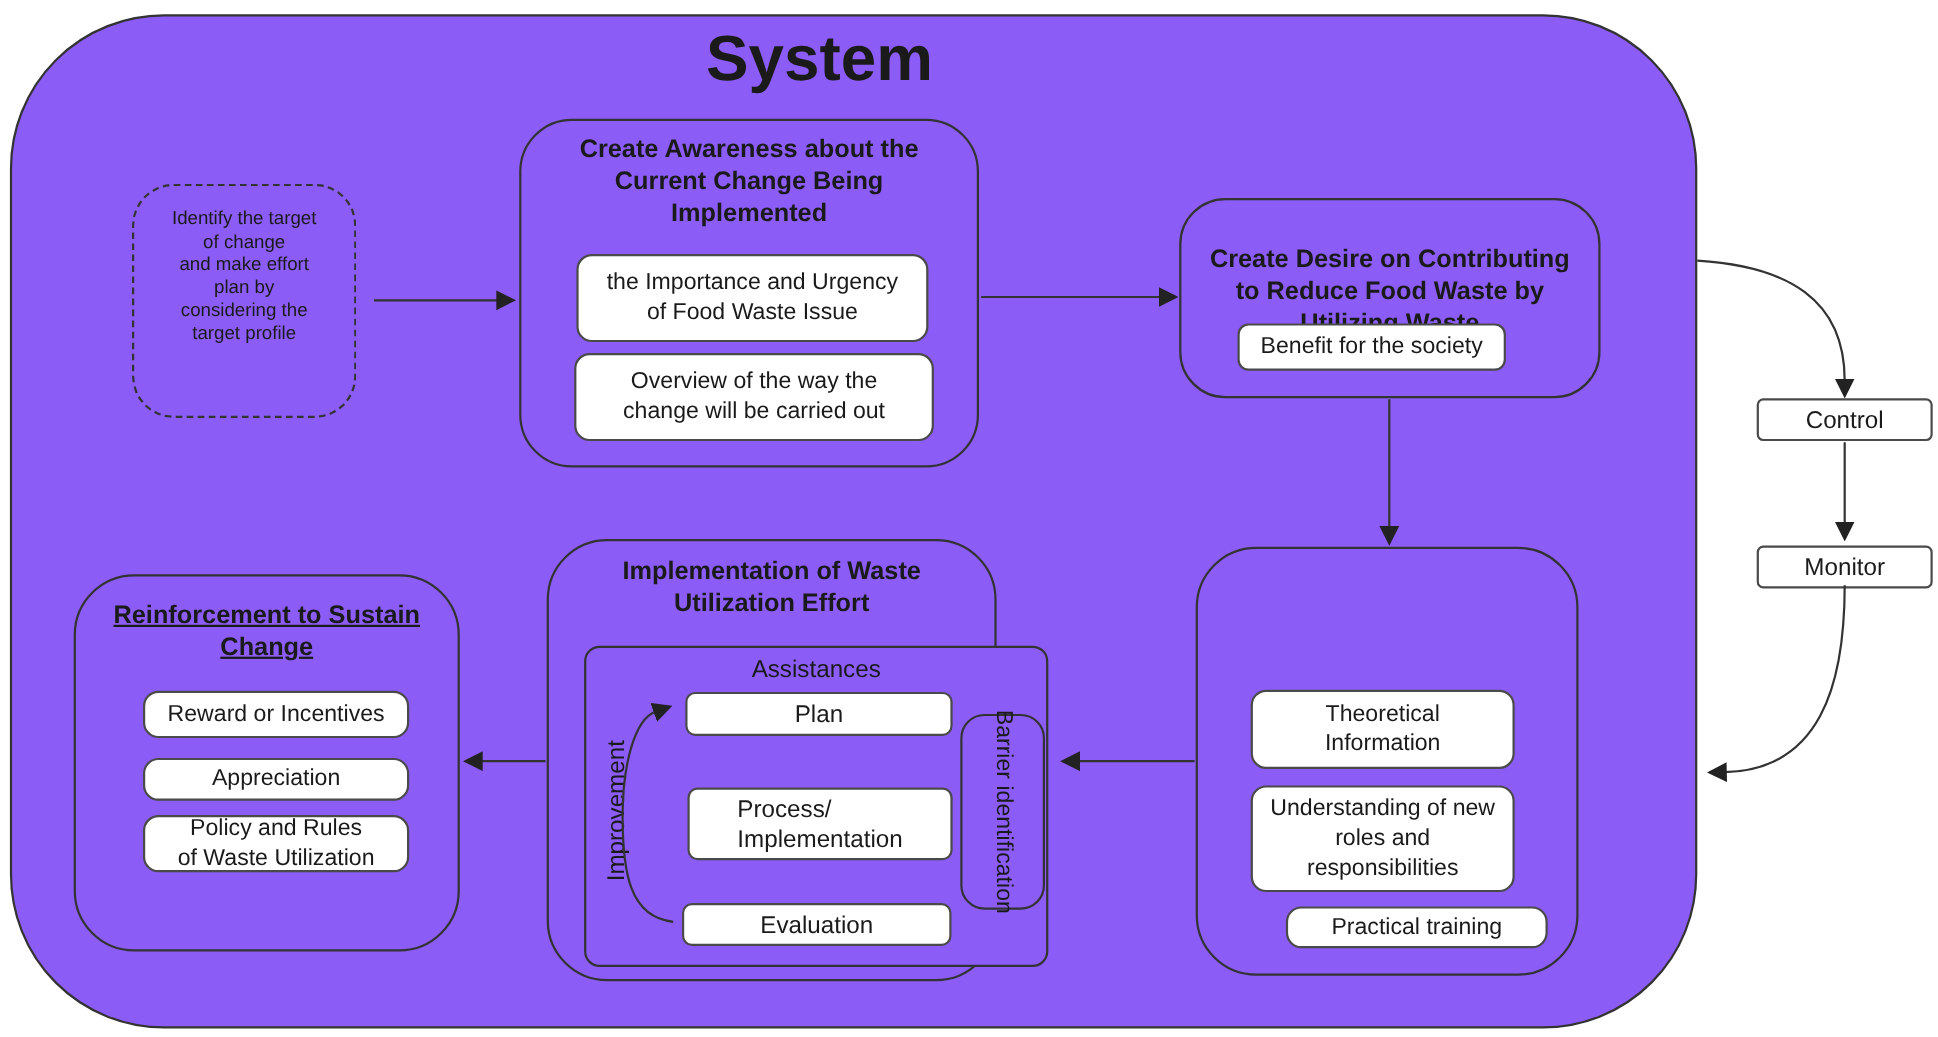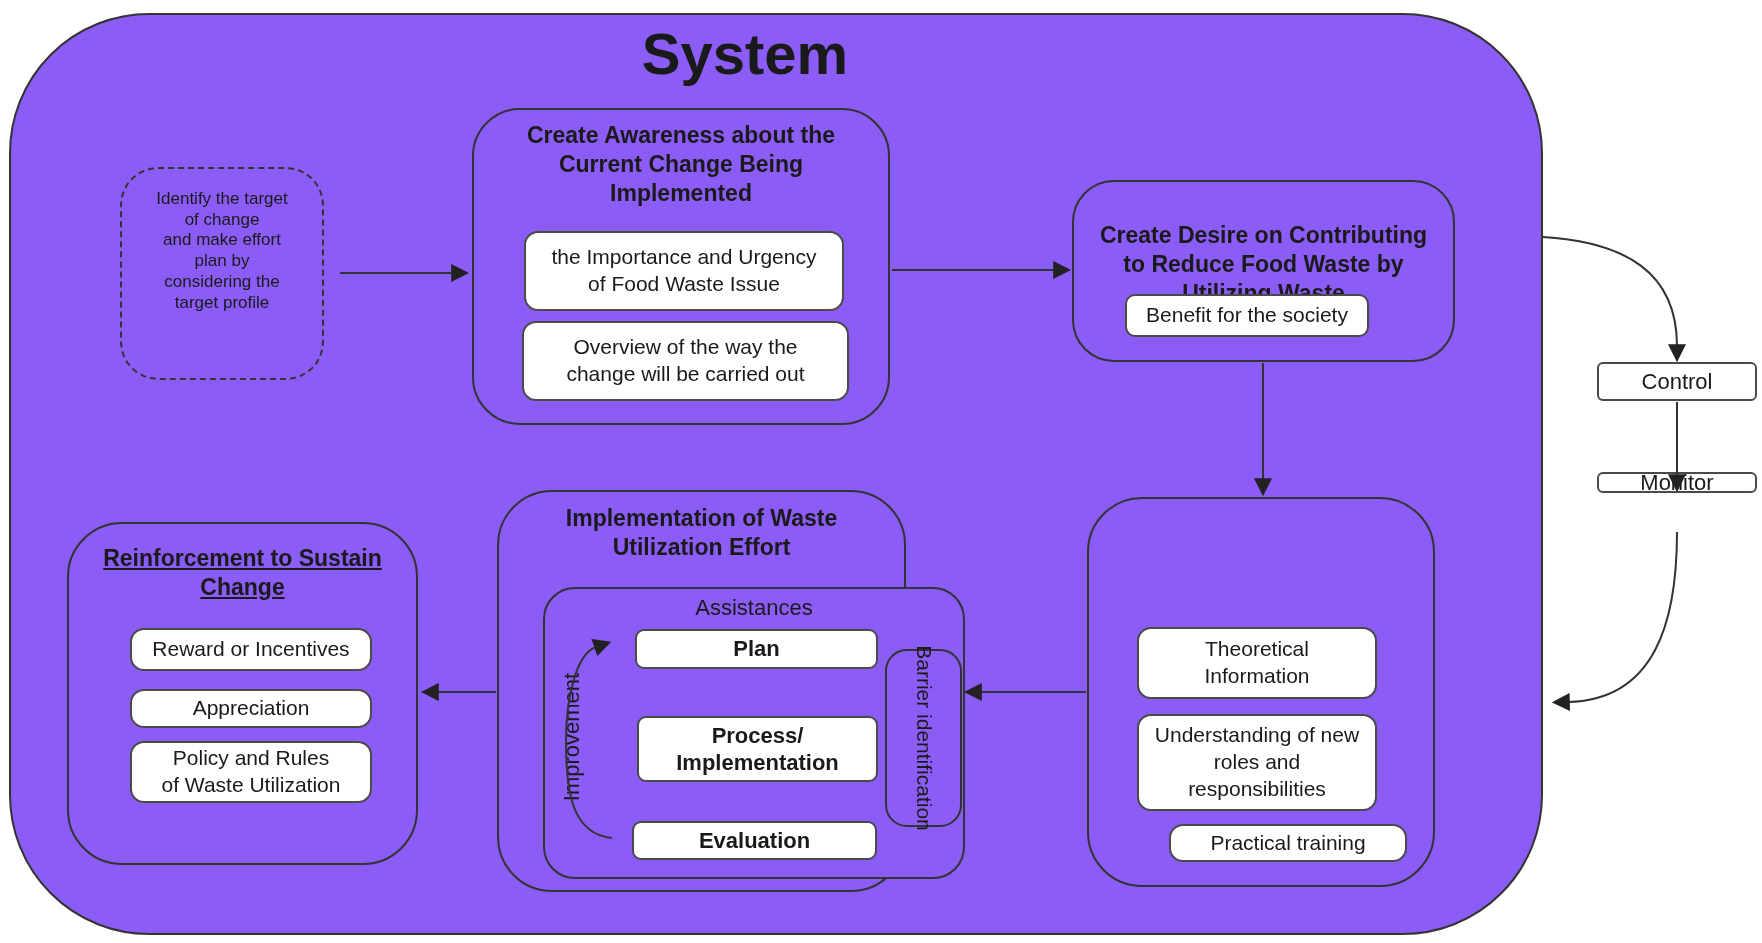--- a/index.html
+++ b/index.html
@@ -26,21 +26,21 @@
     background:#fff;
     display:flex;align-items:center;justify-content:center;
     font-size:21px;line-height:1.28;text-align:center;
     padding:2px 6px;
   }
   .step{
     position:absolute;box-sizing:border-box;
     border:2px solid #4a4a4a;border-radius:9px;
     background:#fff;
     display:flex;align-items:center;justify-content:center;
-    font-size:22px;line-height:1.25;text-align:center;font-weight:bold;
+    font-size:22px;line-height:1.25;text-align:left;
   }
   .small-node{
     position:absolute;box-sizing:border-box;
     border:2px solid #4a4a4a;border-radius:6px;
     background:#fff;
     display:flex;align-items:center;justify-content:center;
     font-size:22px;
   }
   .rot-label{
     position:absolute;
@@ -76,36 +76,36 @@
   </div>
 
   <div class="box" style="left:1072px;top:180px;width:383px;height:182px;border-radius:42px;">
     <div class="node-title pre" style="padding-top:12px;margin-top:27px;">Create Desire on Contributing
 to Reduce Food Waste by
 Utilizing Waste</div>
     <div class="item" style="left:51px;top:112px;width:244px;height:43px;border-radius:10px;">Benefit for the society</div>
   </div>
 
   <div class="small-node" style="left:1597px;top:362px;width:160px;height:39px;">Control</div>
-  <div class="small-node" style="left:1597px;top:472px;width:160px;height:21px;">Monitor</div>
+  <div class="small-node" style="left:1597px;top:496px;width:160px;height:39px;">Monitor</div>
 
   <div class="box" style="left:1087px;top:497px;width:348px;height:390px;border-radius:55px;">
     <div class="item pre" style="left:48px;top:128px;width:240px;height:72px;">Theoretical
 Information</div>
     <div class="item pre" style="left:48px;top:215px;width:240px;height:97px;">Understanding of new
 roles and
 responsibilities</div>
     <div class="item" style="left:48px;top:325px;width:238px;height:38px;margin-left:32px;">Practical training</div>
   </div>
 
   <div class="box" style="left:497px;top:490px;width:409px;height:402px;border-radius:55px;">
     <div class="node-title pre" style="padding-top:12px;">Implementation of Waste
 Utilization Effort</div>
 
-    <div class="box" style="left:44px;top:95px;width:422px;height:292px;border-radius:32px;">
+    <div class="box" style="left:32px;top:95px;width:422px;height:292px;border-radius:14px;">
       <div class="abs" style="left:0;top:6px;width:100%;text-align:center;font-size:22px;">Assistances</div>
 
       <div class="rot-label" style="left:27px;top:148px;transform:translate(-50%,-50%) rotate(-90deg);">Improvement</div>
 
       <div class="step" style="left:90px;top:40px;width:243px;height:40px;">Plan</div>
       <div class="step pre" style="left:92px;top:127px;width:241px;height:66px;">Process/
 Implementation</div>
       <div class="step" style="left:87px;top:232px;width:245px;height:39px;">Evaluation</div>
 
       <div class="box" style="left:340px;top:60px;width:77px;height:178px;border-radius:22px;">
@@ -113,21 +113,21 @@
 identification</div>
       </div>
     </div>
   </div>
 
   <div class="box" style="left:67px;top:522px;width:351px;height:343px;border-radius:55px;">
     <div class="node-title pre" style="padding-top:20px;text-decoration:underline;">Reinforcement to Sustain
 Change</div>
     <div class="item" style="left:61px;top:104px;width:242px;height:43px;">Reward or Incentives</div>
     <div class="item" style="left:61px;top:165px;width:242px;height:39px;">Appreciation</div>
-    <div class="item pre" style="left:61px;top:217px;width:242px;height:62px;">Policy and Rules
+    <div class="item pre" style="left:61px;top:217px;width:242px;height:52px;">Policy and Rules
 of Waste Utilization</div>
   </div>
 
   <svg class="arrows" viewBox="0 0 1762 943">
     <defs>
       <marker id="arr" viewBox="0 0 10 10" refX="1" refY="5" markerWidth="9" markerHeight="9" orient="auto-start-reverse" markerUnits="strokeWidth">
         <path d="M0,0 L10,5 L0,10 z" fill="#222"></path>
       </marker>
     </defs>
     <path d="M340,273 L453,273" stroke="#333" stroke-width="2" fill="none" marker-end="url(#arr)"></path>

